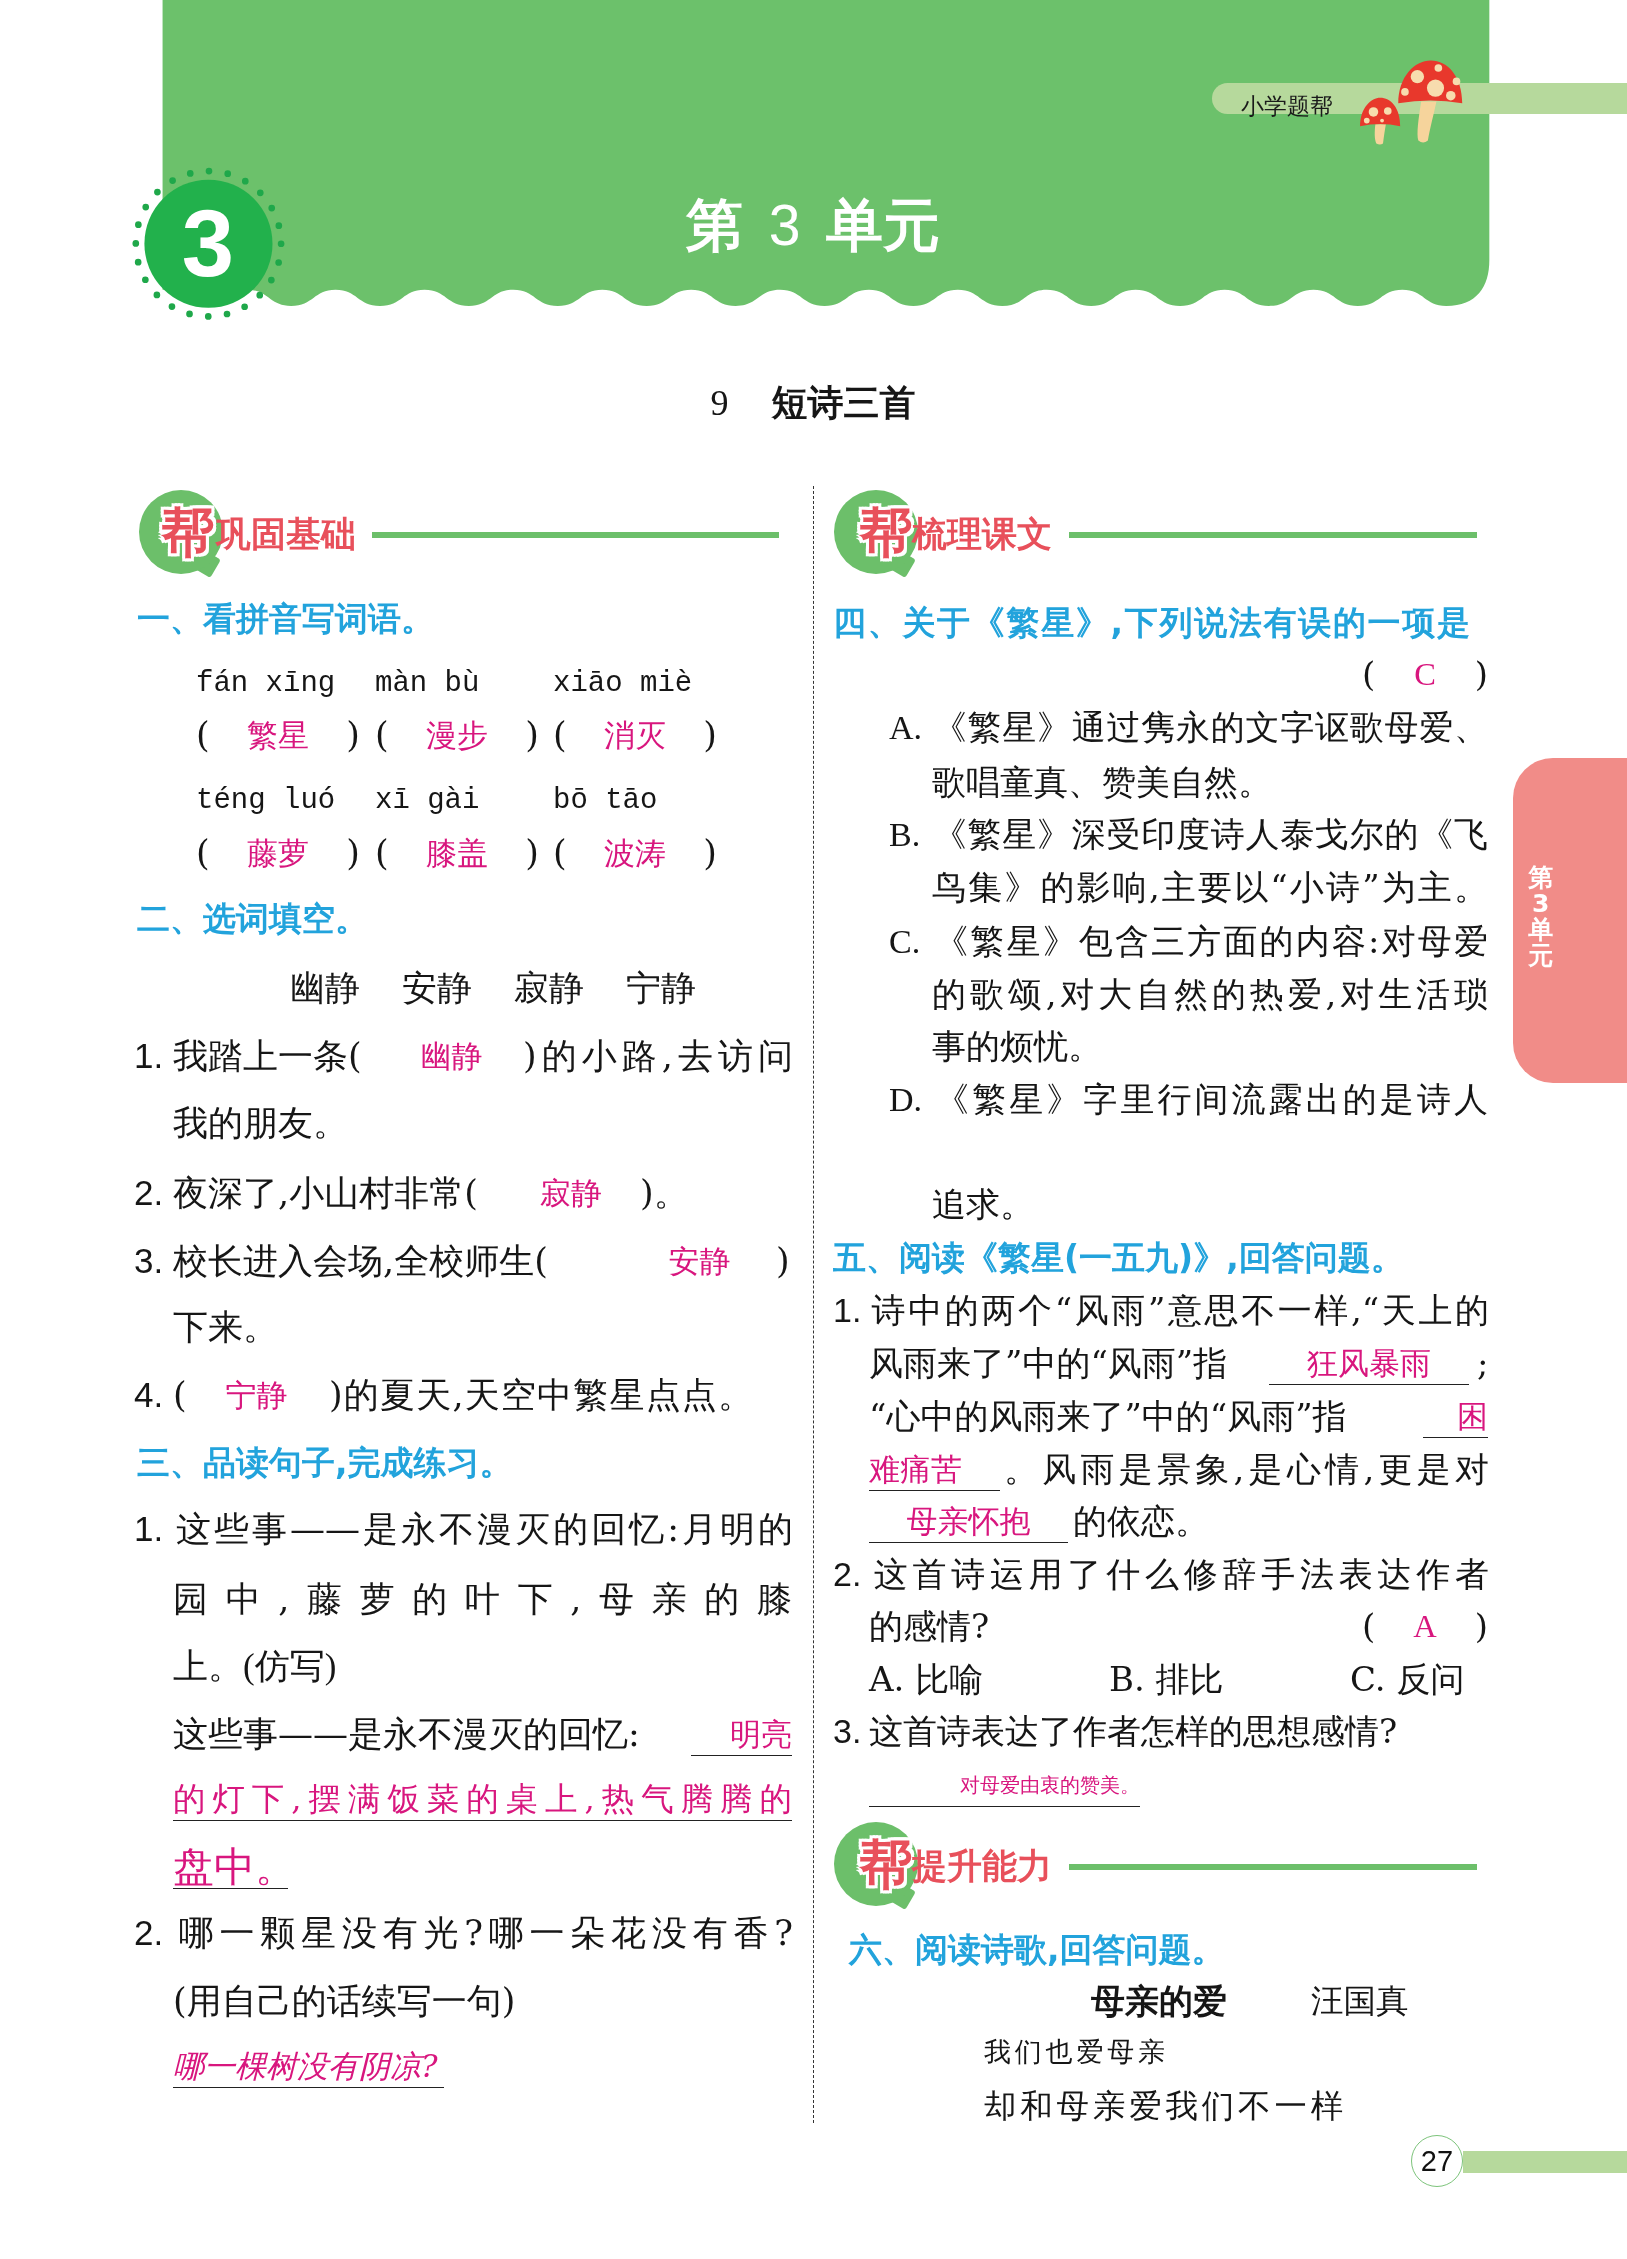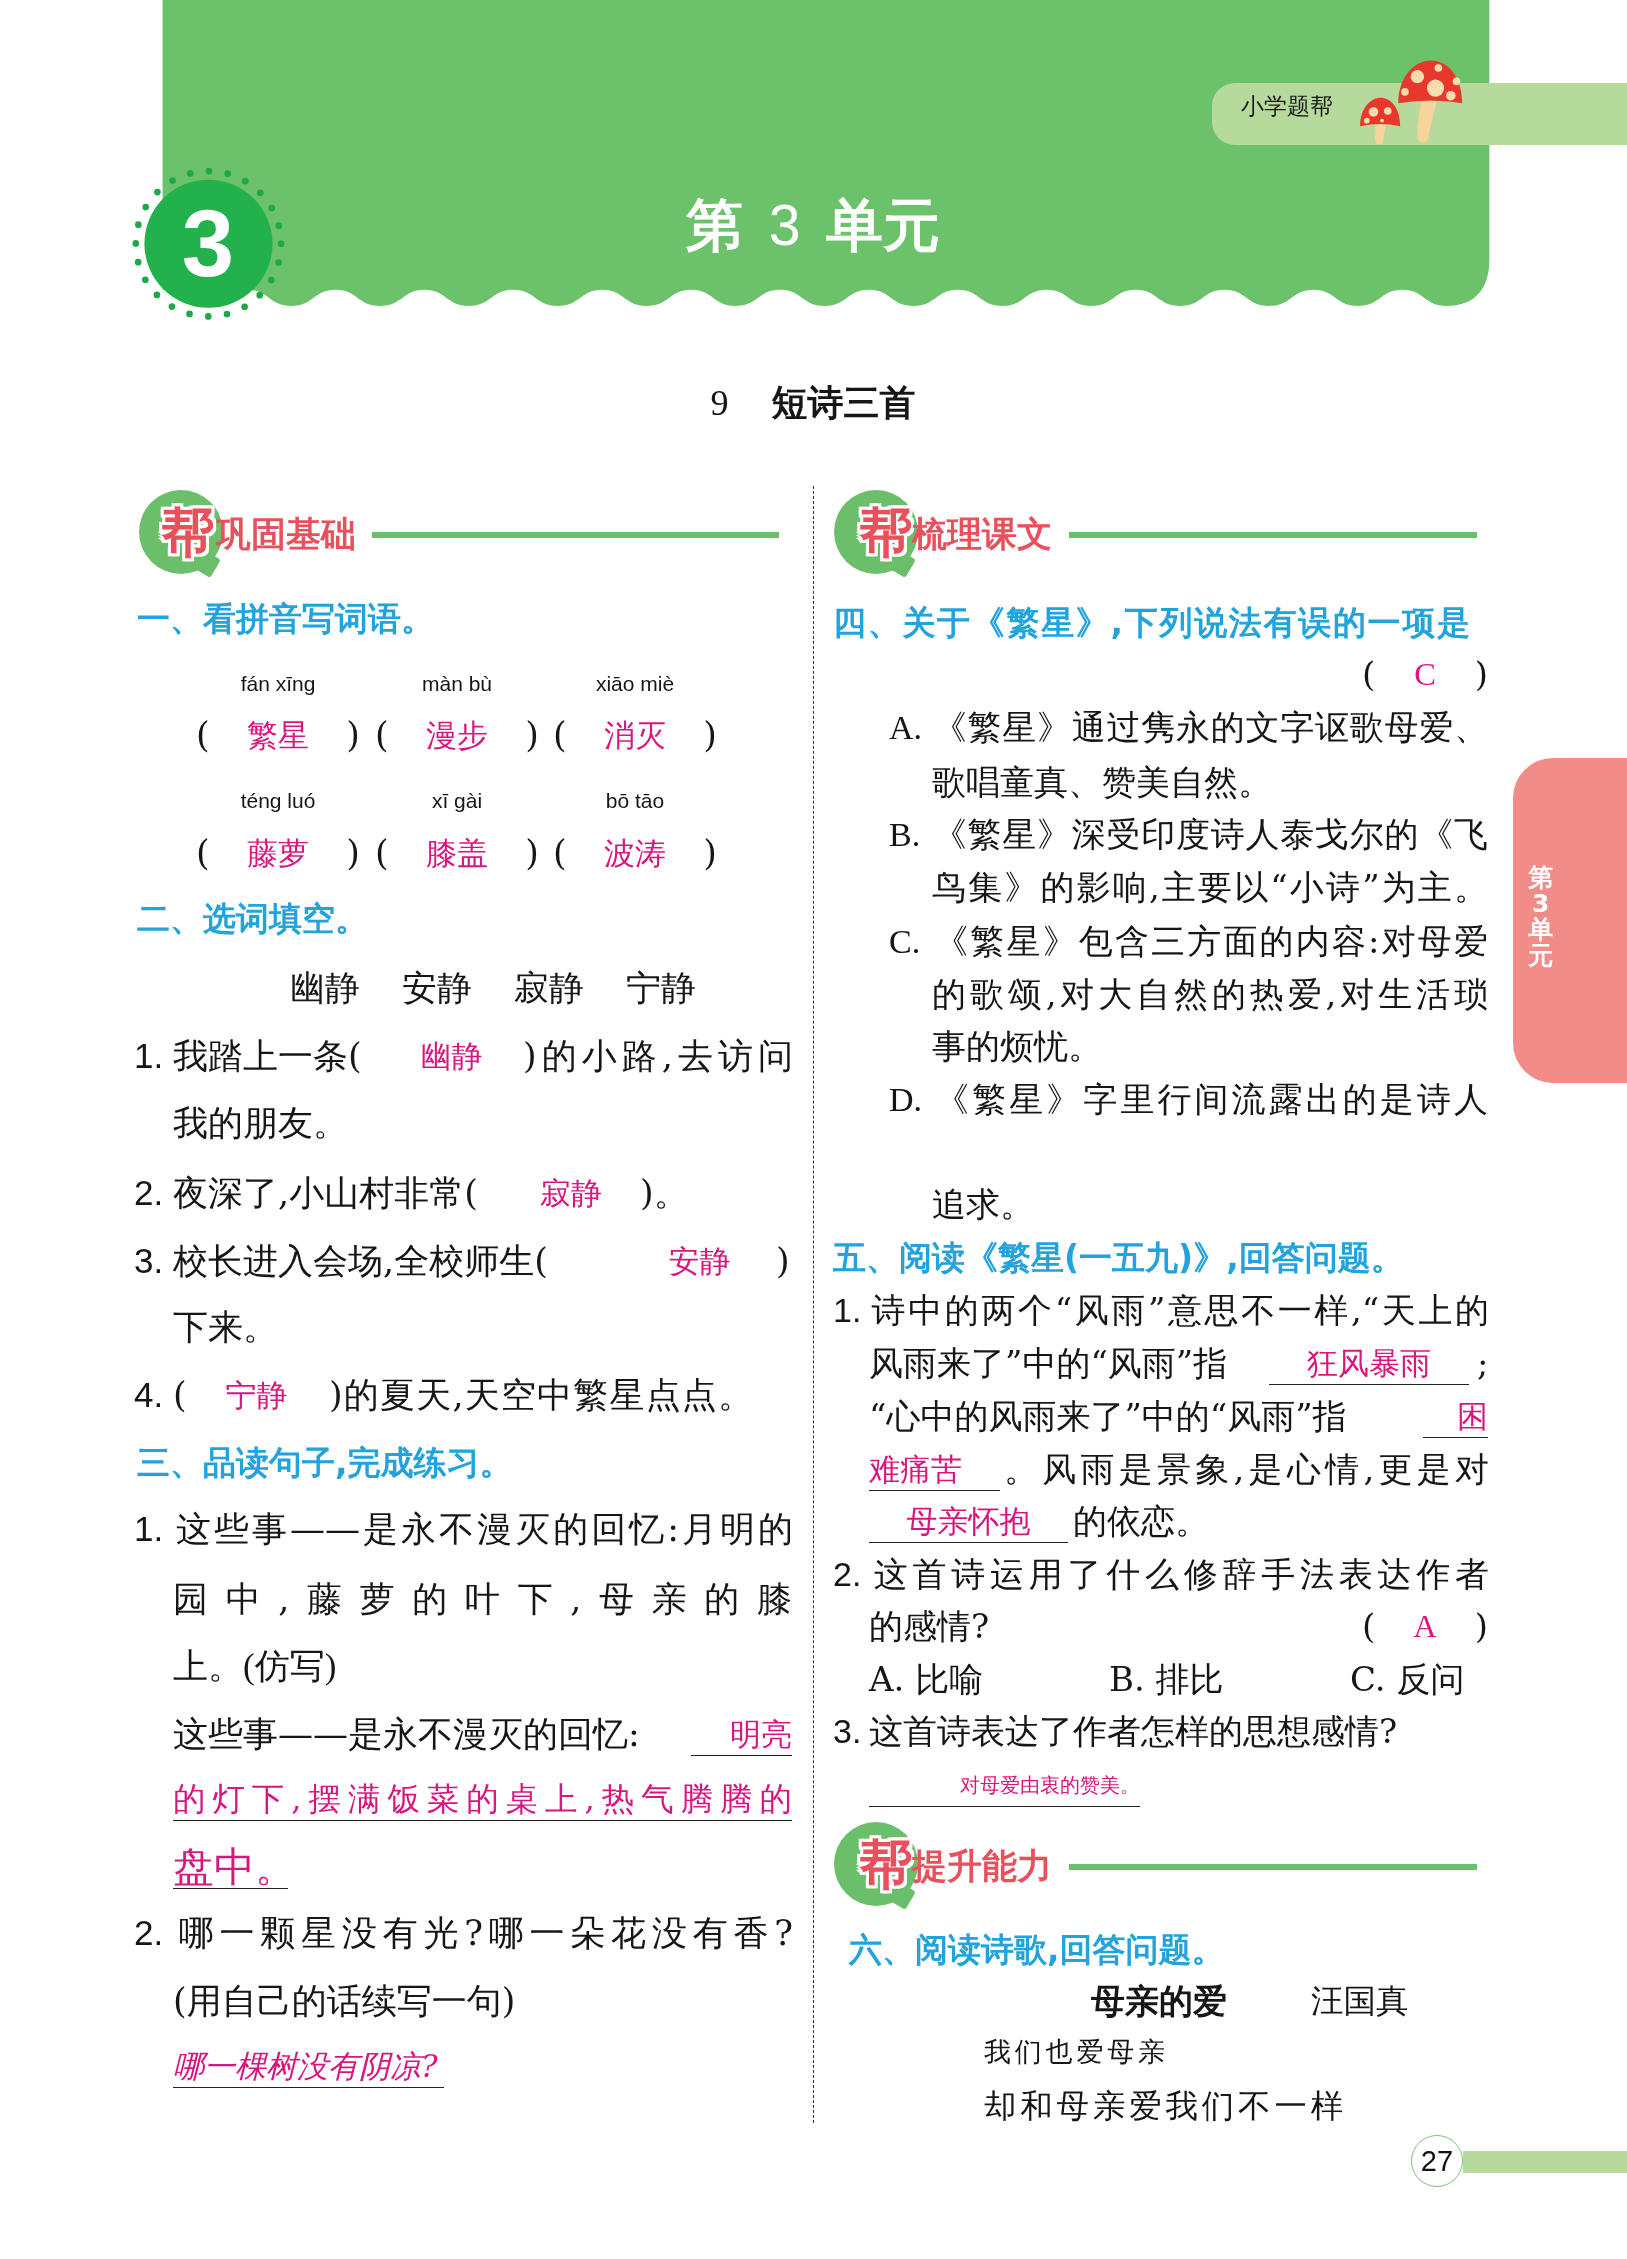--- a/index.html
+++ b/index.html
@@ -14,22 +14,22 @@
       font-family:"DejaVu Sans",sans-serif;white-space:nowrap;}
   .ans{color:#d8167e;}
   .ansf{font-size:31px;}
   .num{display:inline-block;width:39px;font-family:"Liberation Sans",sans-serif;}
   .num2{display:inline-block;width:36px;font-family:"Liberation Sans",sans-serif;}
   .opt{display:inline-block;width:43px;font-family:"Liberation Serif",serif;}
   .blank{position:absolute;height:42px;line-height:42px;white-space:nowrap;}
   .ul{border-bottom:1.9px solid #222;}
   .center{text-align:center;}
   .right{text-align:right;}
-  .pybox{position:absolute;width:164px;height:42px;line-height:42px;text-align:center;font-size:21px;
-         font-family:Liberation Sans, sans-serif;white-space:nowrap;}
+  .pybox{position:absolute;width:164px;height:42px;line-height:42px;text-align:left;font-size:29px;
+         font-family:Liberation Mono, monospace;white-space:nowrap;}
   .hzbox{position:absolute;width:164px;height:42px;line-height:42px;font-size:35px;display:flex;
          justify-content:space-between;align-items:center;}
   .paren-box{position:absolute;width:126px;height:42px;line-height:42px;font-size:34px;display:flex;
          justify-content:space-between;align-items:center;}
   .letter-ans{font-family:"Liberation Serif",serif;font-size:32.5px;}
   
   .sec{position:absolute;width:669px;height:88px;}
   .sec-disk{position:absolute;left:0;top:0;width:84px;height:84px;border-radius:50%;background:#6cbf6a;}
   .sec-tail{position:absolute;left:57px;top:63px;width:21px;height:21px;background:#6cbf6a;transform:rotate(30deg);border-radius:2.9px;}
   .sec-badge{position:absolute;top:11.5px;height:61px;line-height:61px;font-size:54px;font-weight:bold;color:#e8505b;
@@ -67,21 +67,21 @@
   <div class="abs" style="left:144px;top:180px;width:128px;height:128px;line-height:128px;text-align:center;color:#fff;font-size:94px;font-weight:bold;font-family:'Liberation Sans',sans-serif;">
     <span>3</span>
   </div>
 
   <div class="abs" style="left:574px;top:191px;width:478px;height:69px;line-height:69px;text-align:center;color:#fff;font-size:57px;font-weight:bold;font-family:'DejaVu Sans',sans-serif;white-space:nowrap;">
     <span>第</span>
     <span style="font-weight:normal;font-family:'Liberation Sans',sans-serif;margin:0 5.7px;">3</span>
     <span>单元</span>
   </div>
 
-  <div class="abs" style="left:1212px;top:83px;width:416px;height:62px;background:#b6d99c;border-radius:23px 0 0 23px;">
+  <div class="abs" style="left:1212px;top:83px;width:416px;height:31px;background:#b6d99c;border-radius:23px 0 0 23px;">
     <span style="position:absolute;left:29px;top:0;line-height:46px;font-size:23px;color:#1a1a1a;font-family:'DejaVu Sans',sans-serif;white-space:nowrap;">小学题帮</span>
   </div>
   <svg class="abs" style="left:1338px;top:48px" width="153" height="105" viewBox="0 0 160 110">
     <path fill="#f6d49c" d="M87,56 C84,75 82,90 84,97 Q89,101 94,97 C96,85 100,70 103,56 Z"></path>
     <path fill="#e8382c" d="M63,58 C63,30 80,13 97,13 C115,13 130,30 130,58 Q97,52 63,58 Z"></path>
     <circle cx="83" cy="30" r="7" fill="#f7dcae"></circle>
     <circle cx="102" cy="42" r="9" fill="#f7dcae"></circle>
     <circle cx="118" cy="50" r="5" fill="#f7dcae"></circle>
     <circle cx="105" cy="21" r="4" fill="#f7dcae"></circle>
     <circle cx="124" cy="35" r="4" fill="#f7dcae"></circle>

